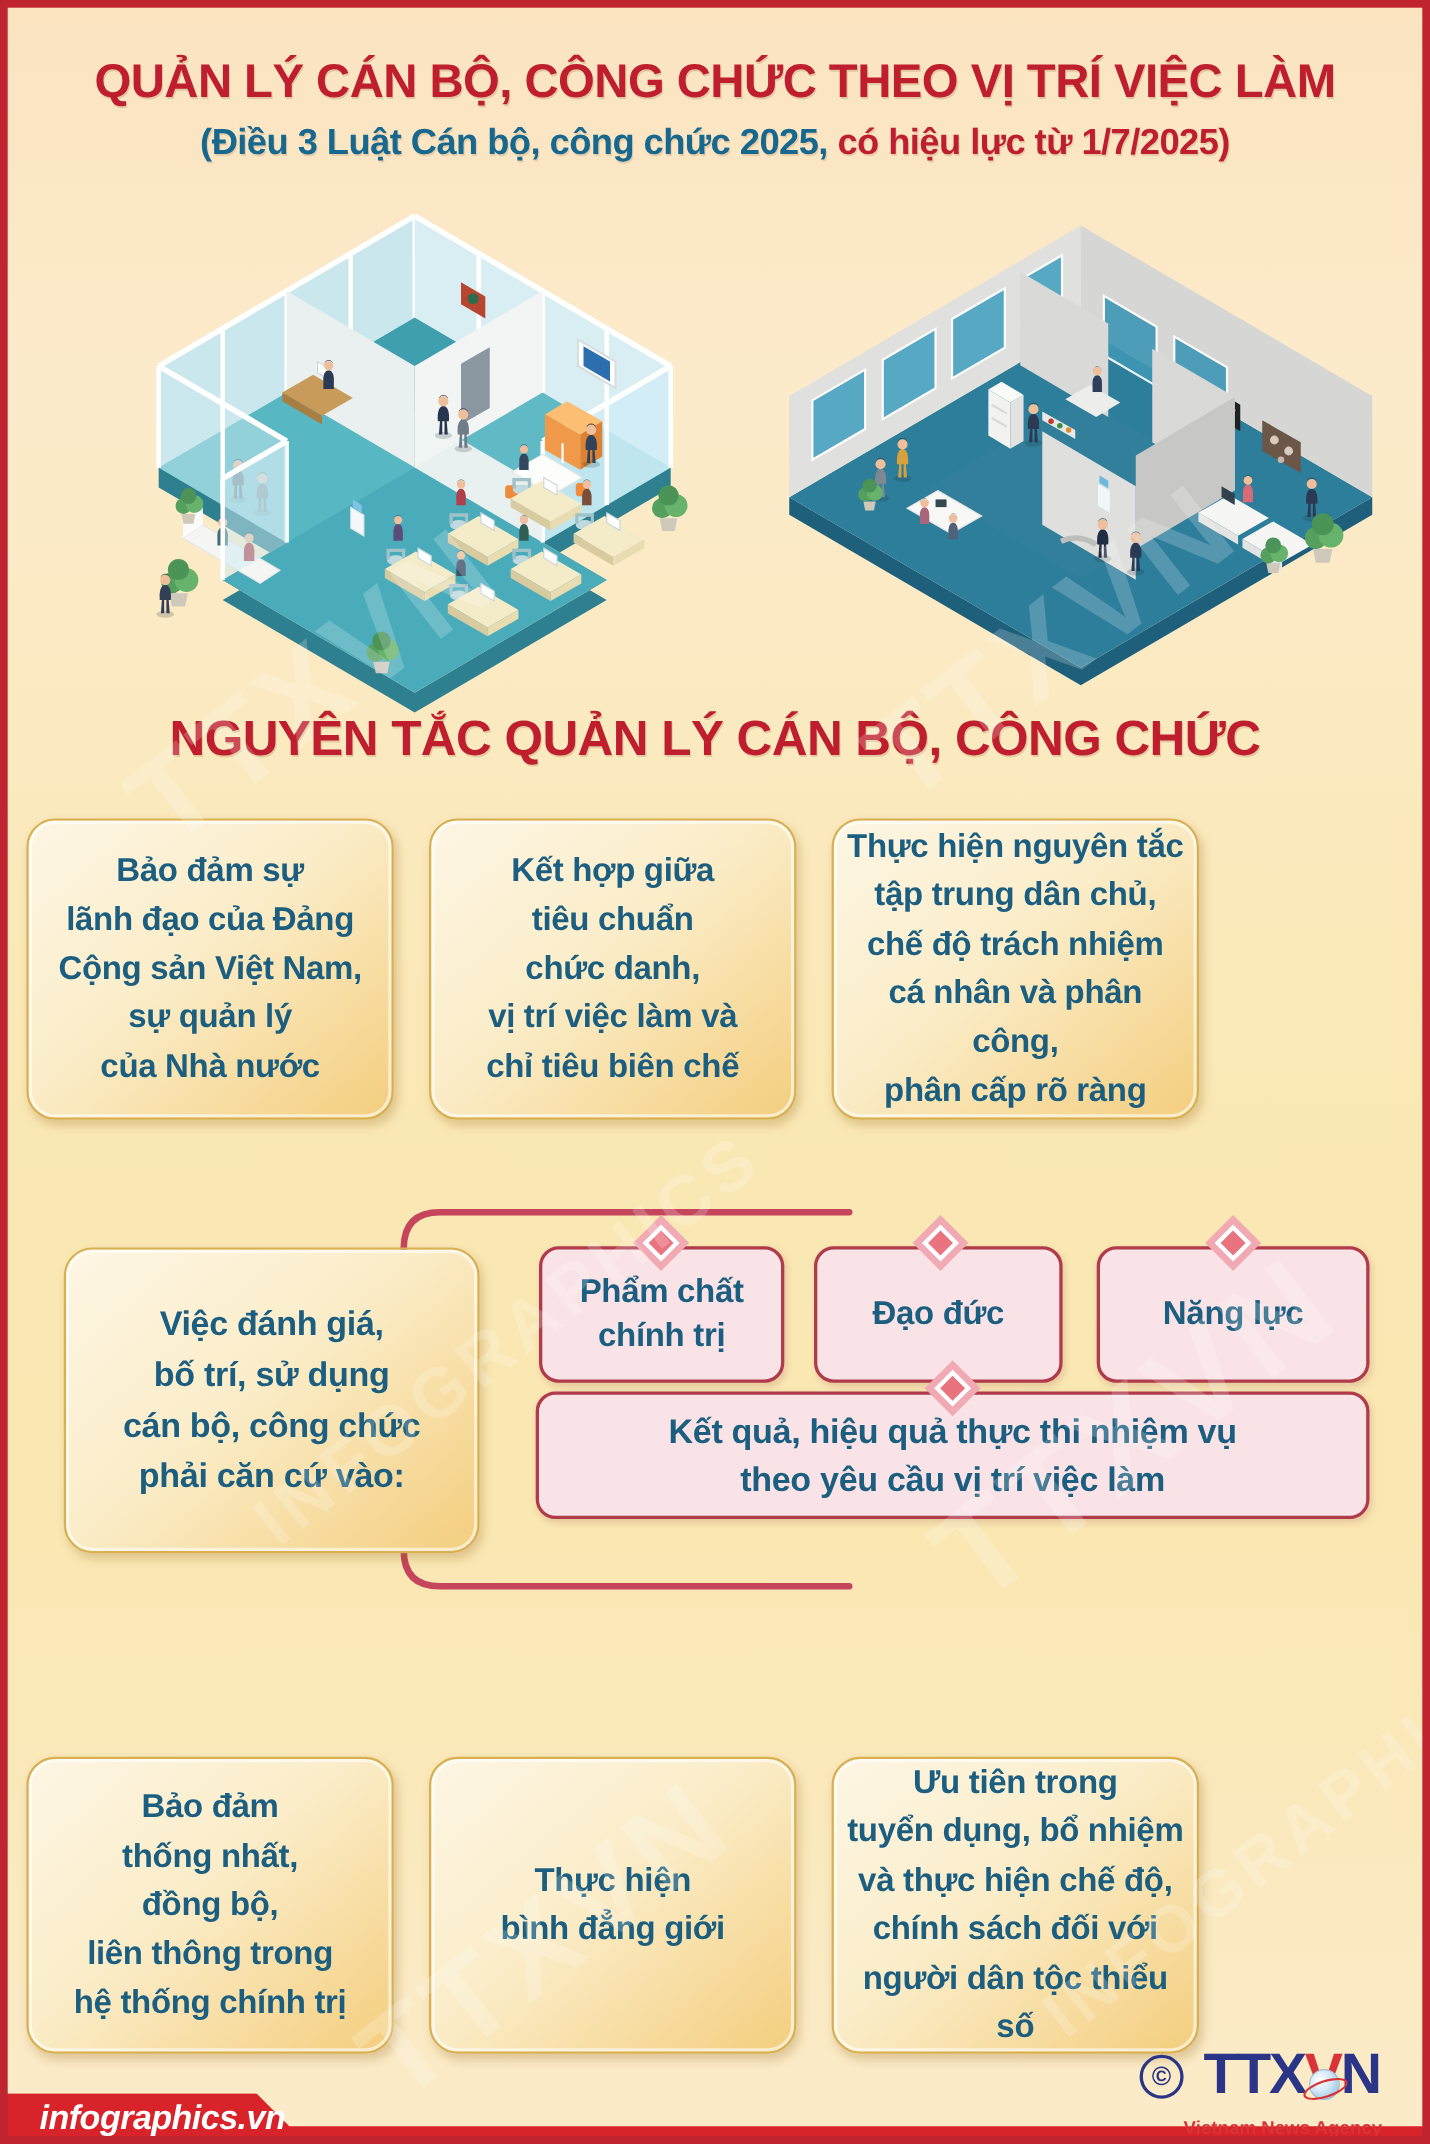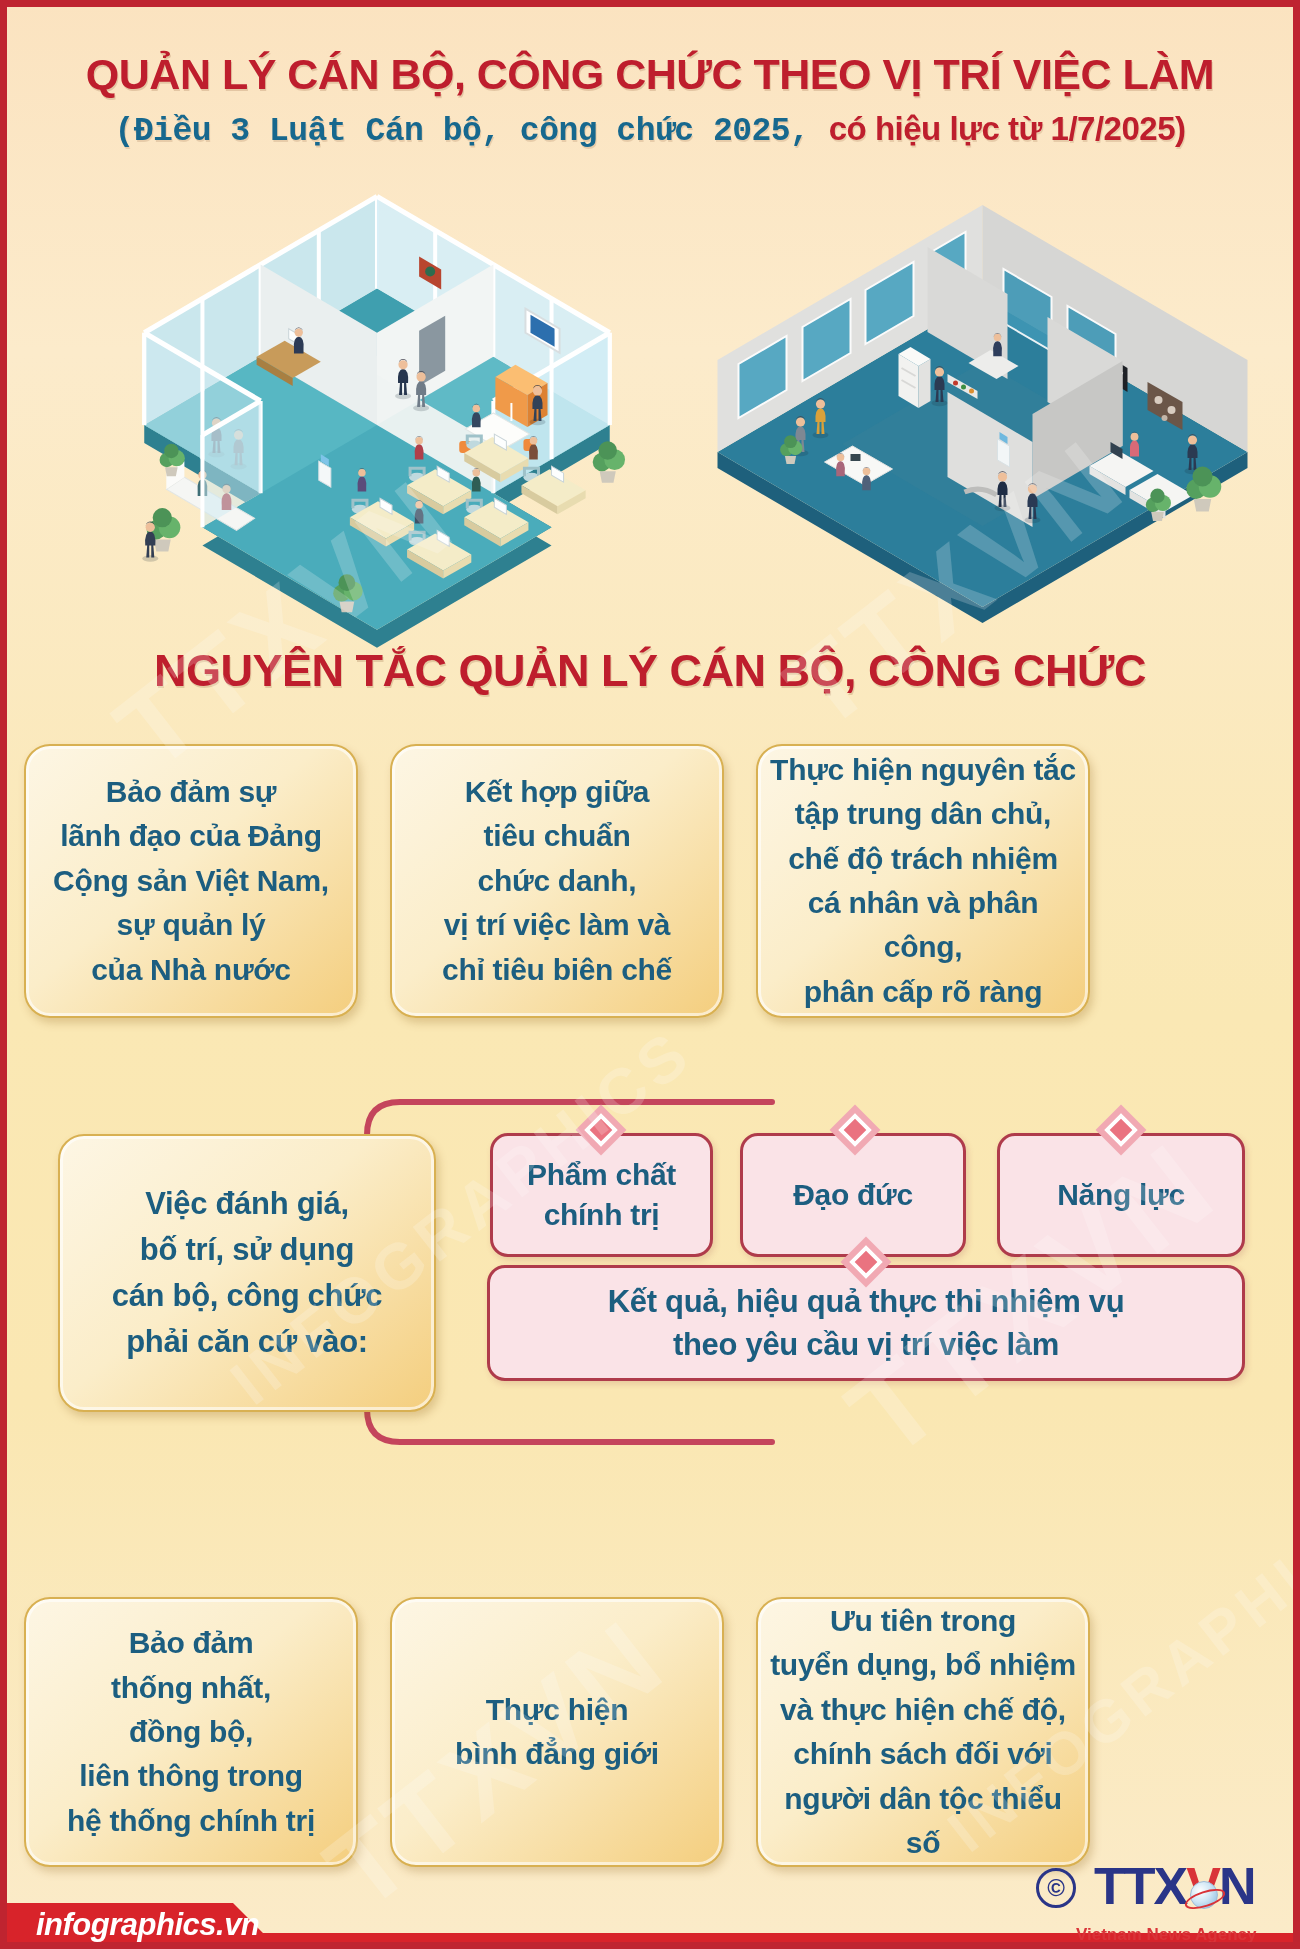--- a/index.html
+++ b/index.html
@@ -17,21 +17,21 @@
   .title{
     position:absolute;left:0;right:0;top:50px;z-index:5;
     text-align:center;font-weight:bold;font-size:43px;letter-spacing:-0.5px;
     color:#BE1E2D;text-shadow:1px 2px 0 rgba(120,60,20,.18);
   }
   .subtitle{
     position:absolute;left:0;right:0;top:110px;z-index:5;
     text-align:center;font-weight:bold;font-size:33px;letter-spacing:-0.5px;
     text-shadow:1px 2px 0 rgba(120,60,20,.15);
   }
-  .subtitle .blue{color:#17688E;font-family:Liberation Mono, monospace;}
+  .subtitle .blue{color:#17688E;}
   .subtitle .red{color:#BE1E2D;}
 
   .illu{position:absolute;z-index:2;}
   .illu-left{left:66px;top:168px;}
   .illu-right{left:700px;top:192px;}
 
   .section-heading{
     position:absolute;left:0;right:0;top:645px;z-index:5;
     text-align:center;font-weight:bold;font-size:45px;letter-spacing:-0.5px;
     color:#BE1E2D;text-shadow:1px 2px 0 rgba(120,60,20,.18);

